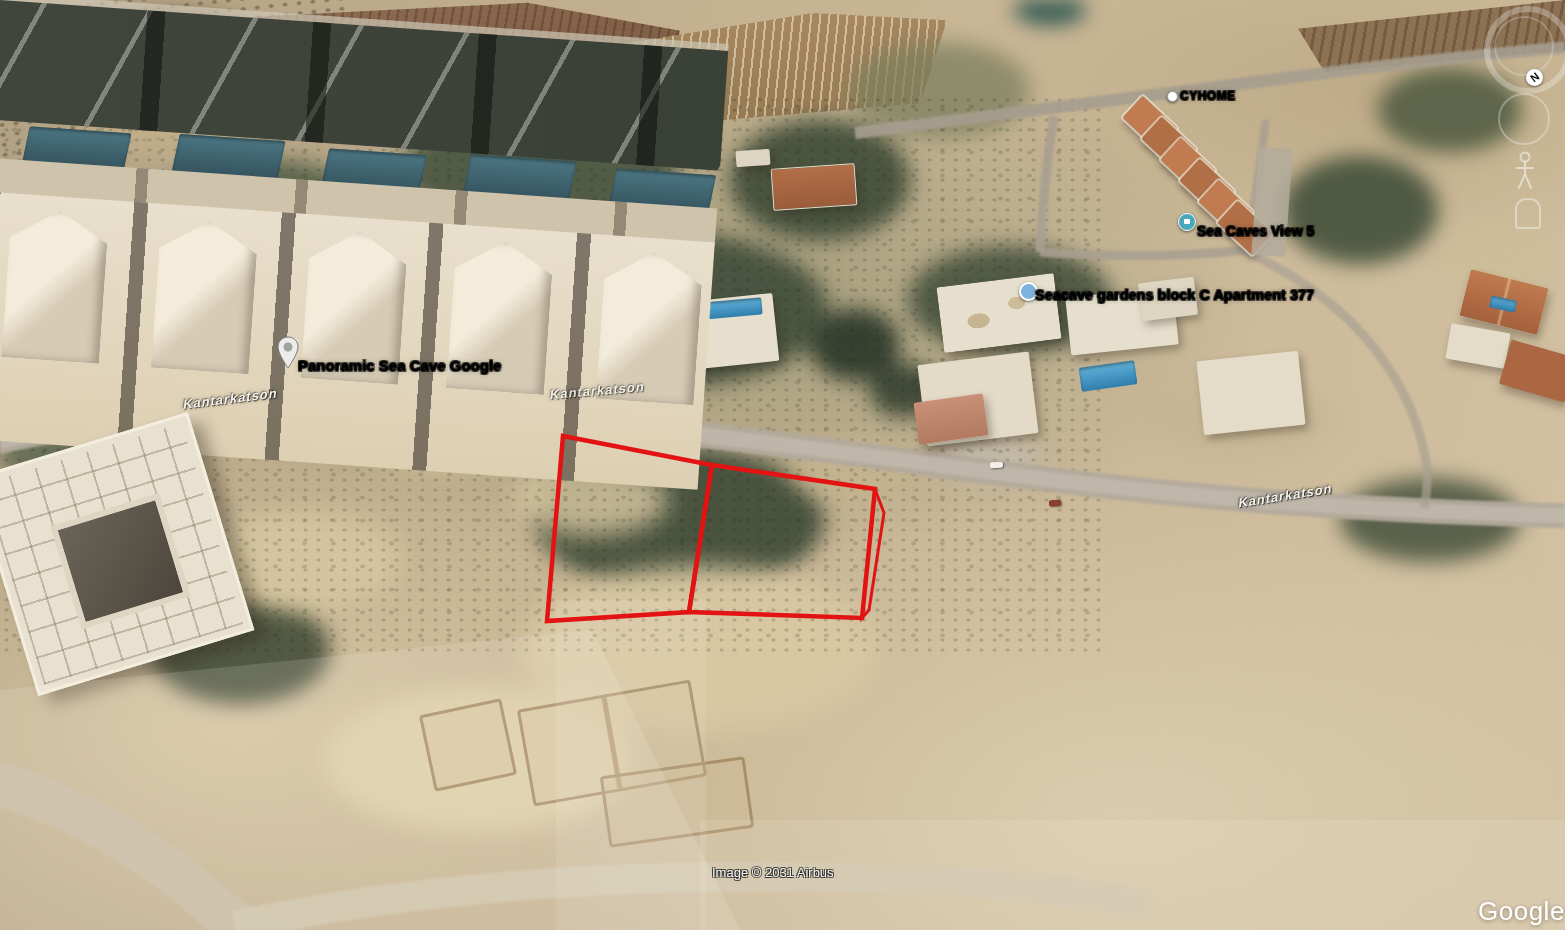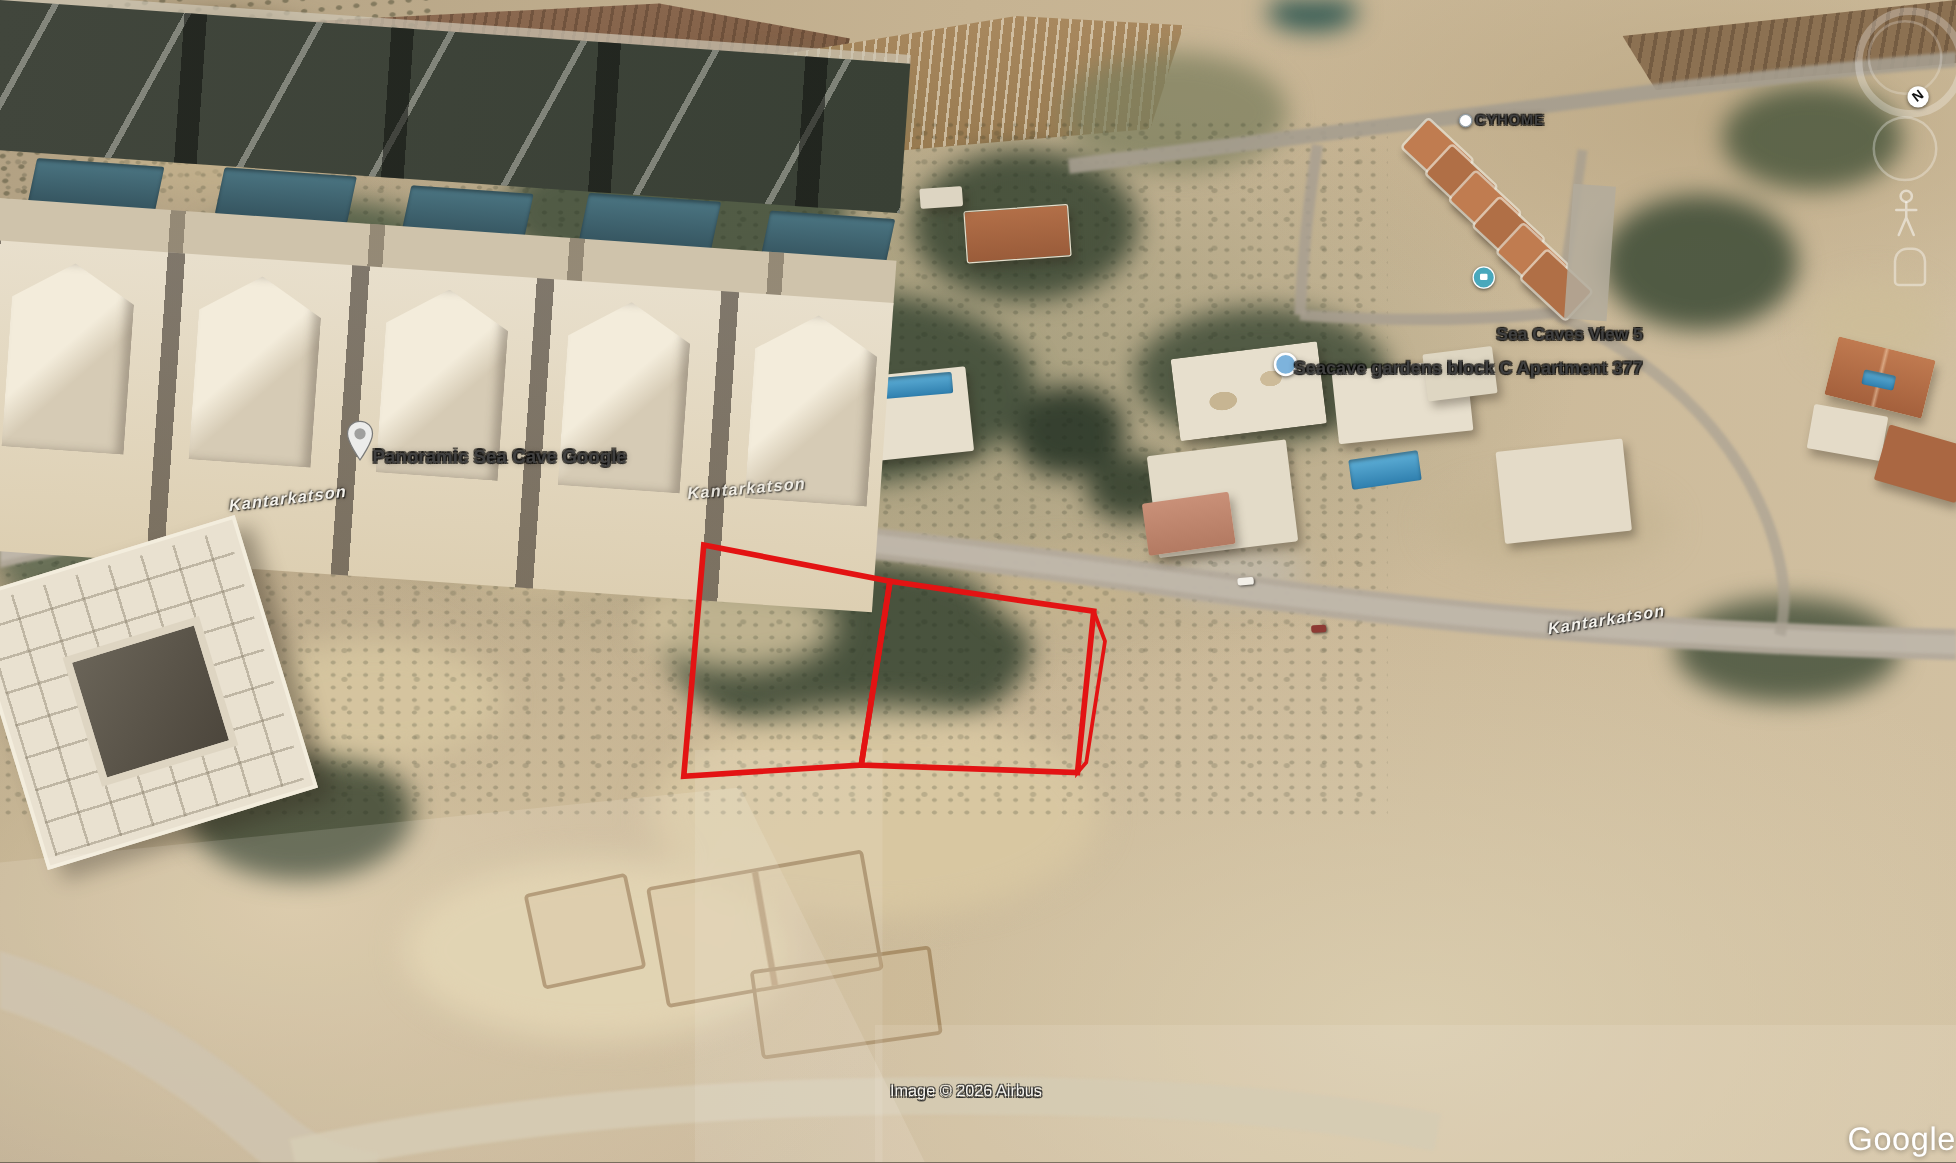--- a/index.html
+++ b/index.html
@@ -109,21 +109,21 @@
   #conbld .grid{position:absolute;inset:6px;
     background:
       repeating-linear-gradient(0deg, rgba(128,118,98,.4) 0 2px, transparent 2px 27px),
       repeating-linear-gradient(90deg, rgba(128,118,98,.4) 0 2px, transparent 2px 27px);}
   #conbld .yard{position:absolute;left:58px;top:66px;width:102px;height:96px;
     background:linear-gradient(135deg,#6a6458,#4c463c);border:6px solid #ded5c2;}
   .found{position:absolute;border:3px solid #a98f68;border-radius:4px;background:rgba(205,184,142,.22);}
   
   .seam{position:absolute;pointer-events:none;}
   
-  .lbl{position:absolute;color:#404040;white-space:nowrap;font-weight:600;
+  .lbl{position:absolute;color:#000000;white-space:nowrap;font-weight:600;
     text-shadow:-1px -1px 0 rgba(0,0,0,.6),1px -1px 0 rgba(0,0,0,.6),-1px 1px 0 rgba(0,0,0,.6),1px 1px 0 rgba(0,0,0,.6),0 0 5px rgba(0,0,0,.45);}
   .roadlbl{position:absolute;color:#f4f2ec;font-weight:700;font-size:13px;letter-spacing:1px;white-space:nowrap;
     text-shadow:1px 1px 1px rgba(0,0,0,.75),-1px -1px 1px rgba(0,0,0,.4),0 0 4px rgba(0,0,0,.4);}
   .dotmark{position:absolute;border-radius:50%;box-shadow:0 1px 3px rgba(0,0,0,.55);}
   
   .navring{position:absolute;border-radius:50%;}
   #nbadge{position:absolute;left:1526px;top:69px;width:17px;height:17px;border-radius:50%;
     background:#fff;box-shadow:0 1px 3px rgba(0,0,0,.55);display:flex;align-items:center;justify-content:center;}
   #nbadge span{font-size:11px;font-weight:700;color:#111;transform:rotate(-38deg);line-height:1;}
   
@@ -232,21 +232,21 @@
     <polygon points="712,465 875,489 862,618 689,612" fill="none" stroke="#e31313" stroke-width="4.5"></polygon>
     <polygon points="875,489 884,513 869,610 862,618" fill="none" stroke="#e31313" stroke-width="3"></polygon>
   </svg>
 
   <div class="dotmark" style="left:1167px;top:91px;width:9px;height:9px;background:#fff;border:1px solid #95a0a6;"></div>
   <div class="lbl" style="left:1180px;top:89px;font-size:12px;font-weight:700;letter-spacing:.5px;">CYHOME</div>
 
   <div class="dotmark" style="left:1178px;top:213px;width:16px;height:16px;background:#49a8bc;border:1.5px solid #fff;">
     <div style="position:absolute;left:5px;top:5px;width:6px;height:5px;background:#fff;border-radius:1px;"></div>
   </div>
-  <div class="lbl" style="left:1197px;top:223px;font-size:14px;margin-top:36px;">Sea Caves View 5</div>
+  <div class="lbl" style="left:1197px;top:223px;font-size:14px;">Sea Caves View 5</div>
 
   <div class="dotmark" style="left:1019px;top:282px;width:15px;height:15px;background:#7db3dc;border:2.5px solid #fff;"></div>
   <div class="lbl" style="left:1035px;top:287px;font-size:14.5px;">Seacave gardens block C Apartment 377</div>
 
   <svg class="a" style="left:276px;top:336px;" width="24" height="34" viewBox="0 0 24 34">
     <path d="M12 1 C6 1 2 5.5 2 11 c0 7 10 21 10 21 s10 -14 10 -21 C22 5.5 18 1 12 1 z" fill="#ececea" stroke="#7a7a78" stroke-width="1"></path>
     <circle cx="12" cy="11" r="4.5" fill="#a0a09e"></circle>
   </svg>
   <div class="lbl" style="left:298px;top:357px;font-size:15px;">Panoramic Sea Cave Google</div>
 
@@ -261,16 +261,16 @@
     </div>
   <div class="navring" style="left:1498px;top:93px;width:48px;height:48px;border:2.5px solid rgba(255,255,255,.3);"></div>
   <svg class="a" style="left:1513px;top:150px;" width="24" height="44" viewBox="0 0 24 44">
     <g fill="none" stroke="rgba(255,255,255,.5)" stroke-width="2" stroke-linecap="round">
       <circle cx="12" cy="7" r="4.5"></circle>
       <path d="M12 12 v12 M4 18 h16 M12 24 l-6 14 M12 24 l6 14"></path>
     </g>
   </svg>
   <div class="a" style="left:1515px;top:198px;width:22px;height:27px;border:2px solid rgba(255,255,255,.4);border-radius:11px 11px 4px 4px;"></div>
 
-  <div id="attrib">Image © 2026 Airbus</div>
+  <div id="attrib">Image © 2031 Airbus</div>
   <div id="gelogo">Google Earth</div>
 
 </div>
 
 </body></html>

